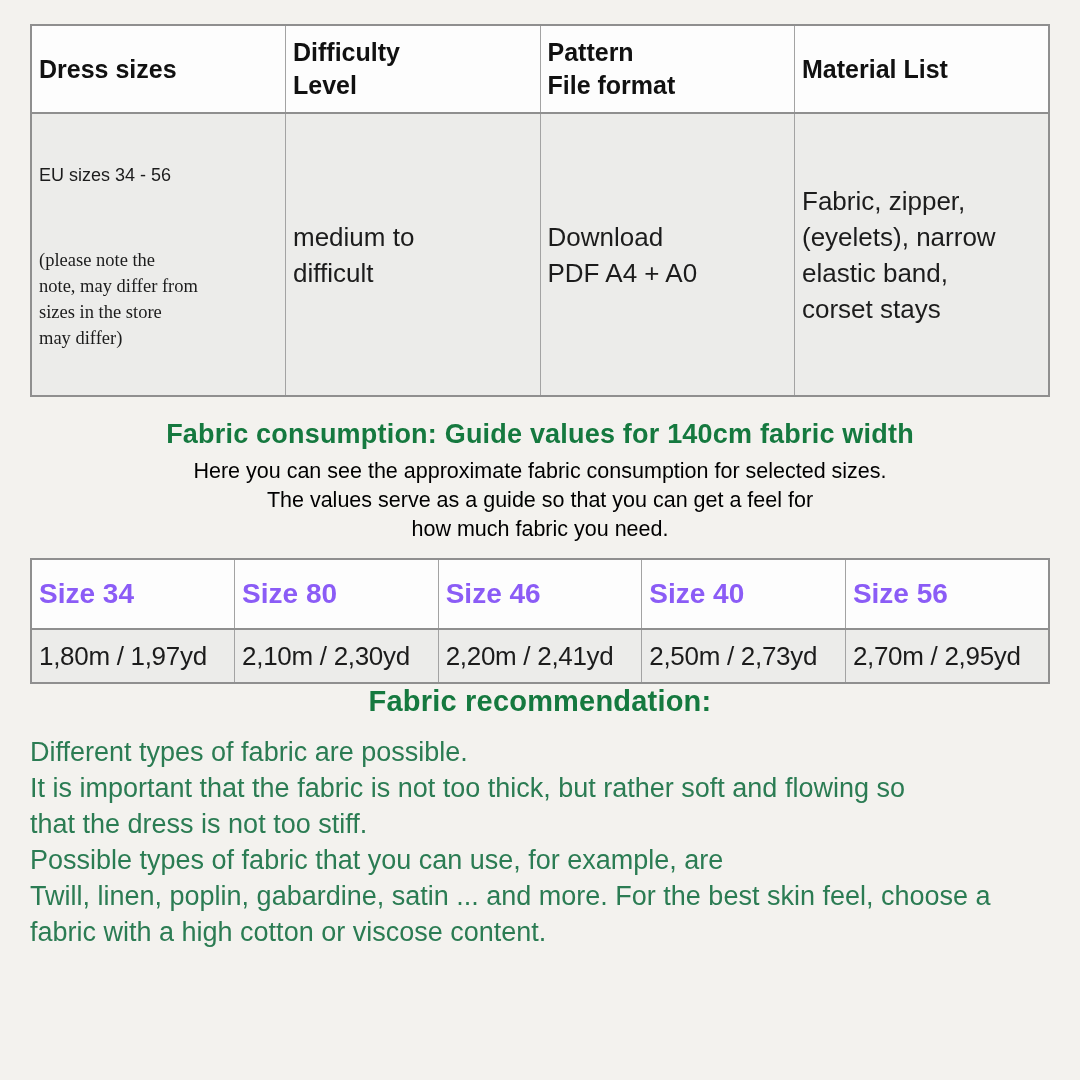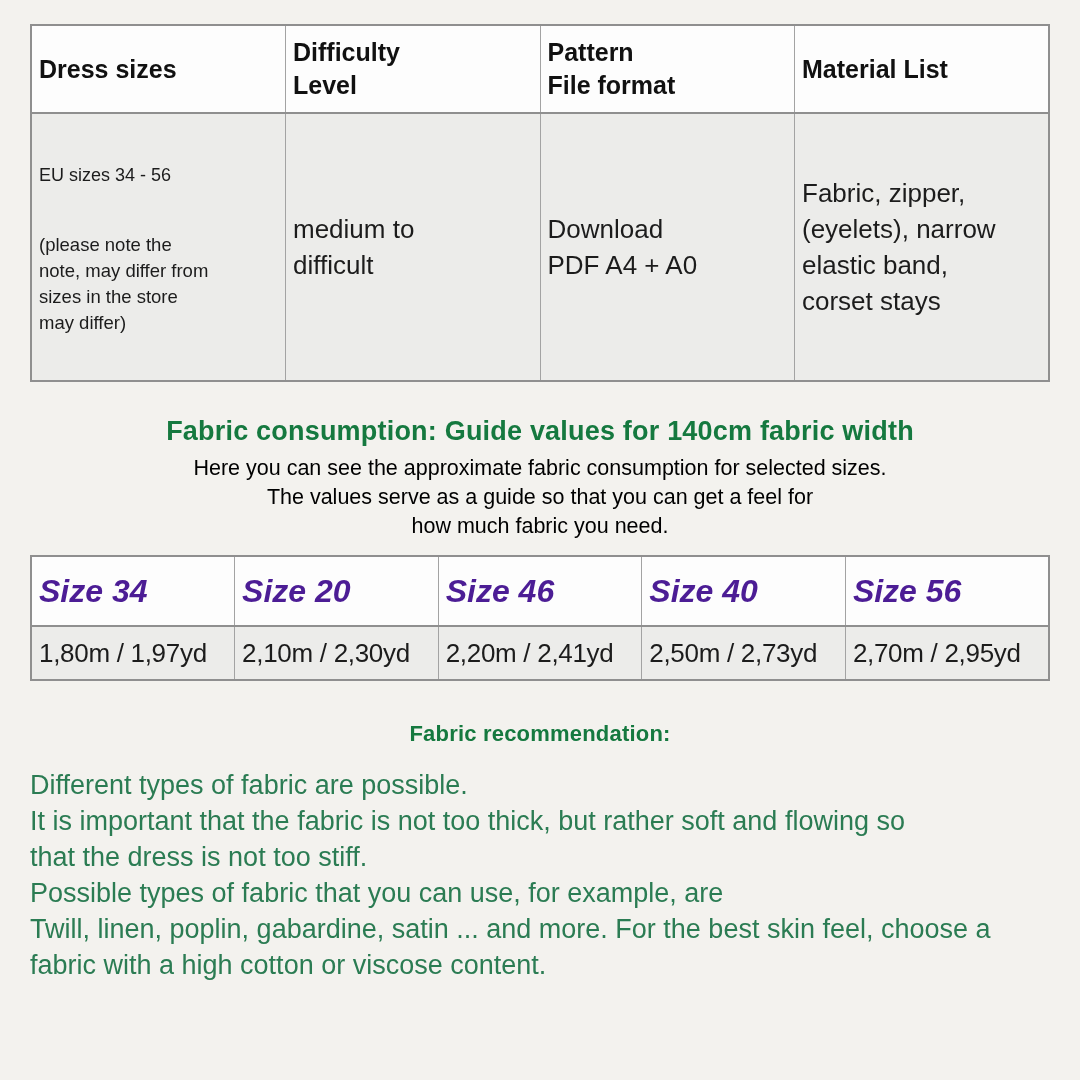--- a/index.html
+++ b/index.html
@@ -42,59 +42,57 @@
     border-bottom: 2px solid #8f8f8f;
   }
   .info-table td {
     background: #ececea;
     height: 174px;
     font-size: 26px;
     line-height: 36px;
     font-weight: 400;
   }
   .sizes-main { font-size: 18px; line-height: 34px; }
-  .sizes-note { font-size: 18.5px; line-height: 26px; white-space: pre-line; margin-top: 4px; }
+  .sizes-note { font-size: 18.5px; line-height: 26px; white-space: pre-line; margin-top: 19px; font-family: Liberation Serif, serif; }
   .consumption-table th {
     background: #fdfdfd;
     height: 70px;
-    font-size: 32px;
+    font-size: 28px;
     font-weight: 700;
-    color: #4c1d95;
+    color: #8b5cf6;
     border-bottom: 2px solid #8f8f8f;
-    font-style: italic;
   }
   .consumption-table td {
     background: #ececea;
     height: 54px;
     font-size: 26px;
     font-weight: 400;
     padding-left: 7px;
     letter-spacing: -0.3px;
   }
   .section-heading {
-    margin-top: 32px;
+    margin-top: 20px;
     text-align: center;
     font-size: 27px;
     line-height: 34px;
     font-weight: 800;
     color: #15793f;
     letter-spacing: 0.2px;
   }
   .section-subtext {
     margin-top: 6px;
     text-align: center;
     font-size: 21.5px;
     line-height: 29px;
     color: #000000;
     white-space: pre-line;
   }
   .rec-heading {
-    margin-top: 36px;
     text-align: center;
-    font-size: 22px;
+    font-size: 29px;
     line-height: 34px;
     font-weight: 800;
     color: #15793f;
     letter-spacing: 0.2px;
   }
   .rec-body {
     margin-top: 16px;
     font-size: 27px;
     line-height: 36px;
     color: #2b7c53;
@@ -141,21 +139,21 @@
 
   <h2 class="section-heading">Fabric consumption: Guide values for 140cm fabric width</h2>
   <p class="section-subtext">Here you can see the approximate fabric consumption for selected sizes.
 The values serve as a guide so that you can get a feel for
 how much fabric you need.</p>
 
   <table class="consumption-table">
     <thead>
       <tr>
         <th>Size 34</th>
-        <th>Size 20</th>
+        <th>Size 80</th>
         <th>Size 46</th>
         <th>Size 40</th>
         <th>Size 56</th>
       </tr>
     </thead>
     <tbody>
       <tr>
         <td>1,80m / 1,97yd</td>
         <td>2,10m / 2,30yd</td>
         <td>2,20m / 2,41yd</td>

